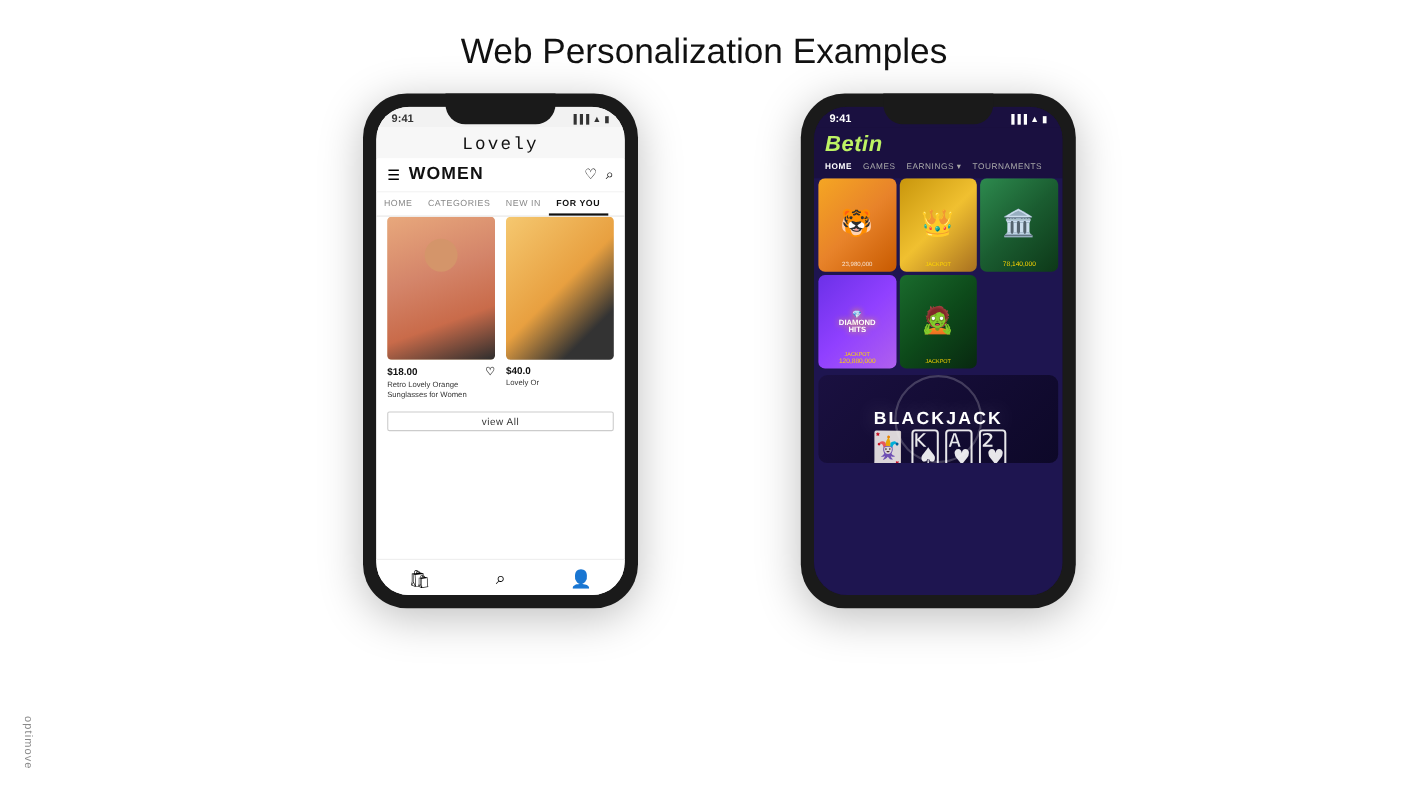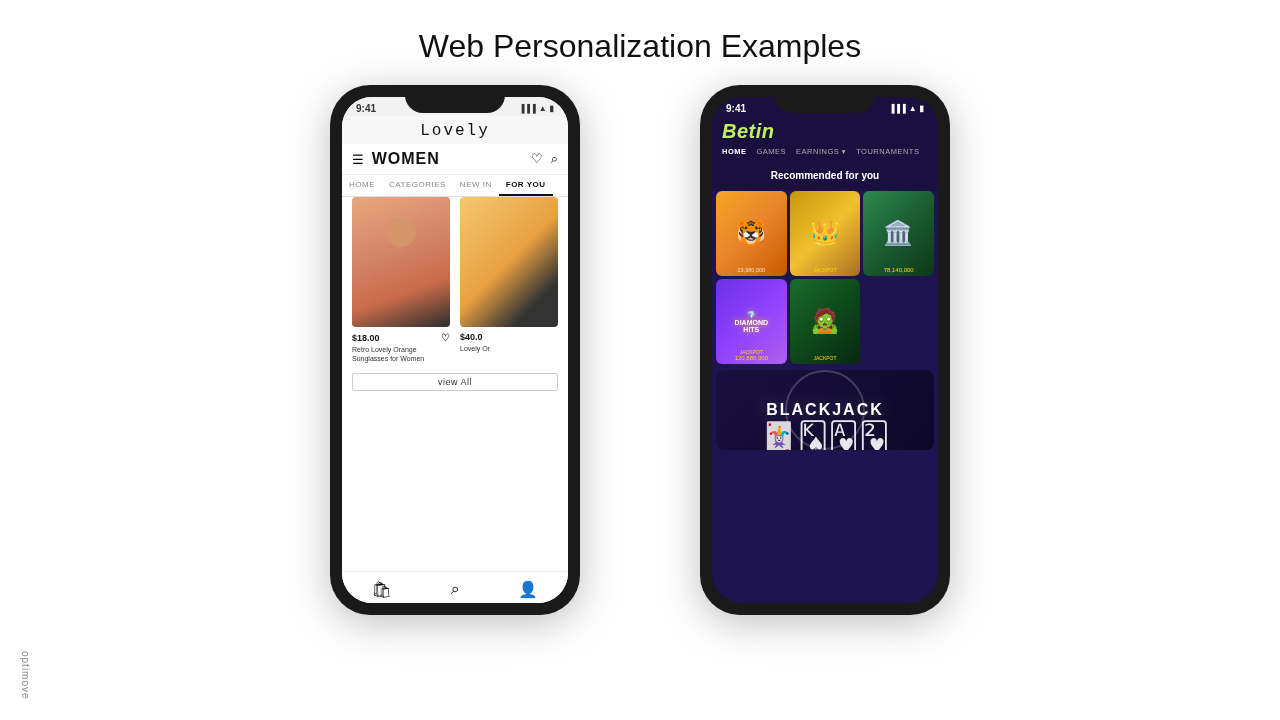--- a/index.html
+++ b/index.html
@@ -28,25 +28,26 @@
       justify-content: center;
       align-items: flex-start;
       gap: 120px;
       margin-top: 10px;
     }
 
     
     .phone {
       position: relative;
       width: 250px;
-      height: 530px;
+      height: 468px;
       background: #1a1a1a;
       border-radius: 40px;
       padding: 12px;
       box-shadow: 0 8px 40px rgba(0,0,0,0.25);
+      margin-left: 28px;
     }
     .phone::before {
       content: '';
       position: absolute;
       top: 0; left: 50%;
       transform: translateX(-50%);
       width: 100px;
       height: 28px;
       background: #1a1a1a;
       border-radius: 0 0 18px 18px;
@@ -478,21 +479,20 @@
         <div class="betin-header">
           <div class="betin-logo">Betin</div>
           <div class="betin-nav-menu">
             <span class="betin-menu-item active">HOME</span>
             <span class="betin-menu-item">GAMES</span>
             <span class="betin-menu-item has-arrow">EARNINGS</span>
             <span class="betin-menu-item">TOURNAMENTS</span>
           </div>
         </div>
 
-        <div class="betin-rec-title">Recommended for you</div>
 
         <div class="betin-content">
 
           <div class="betin-games-grid">
 
             <div class="game-card game1">
               <div class="game-card-inner">
                 <span class="game-emoji">🐯</span>
                 <div class="game-jackpot">
                   <div>23,980,000</div>

